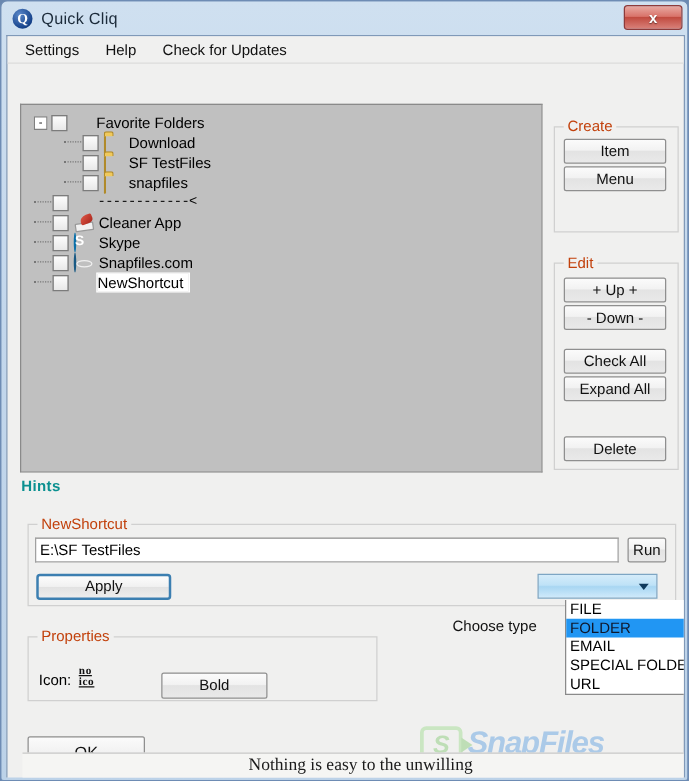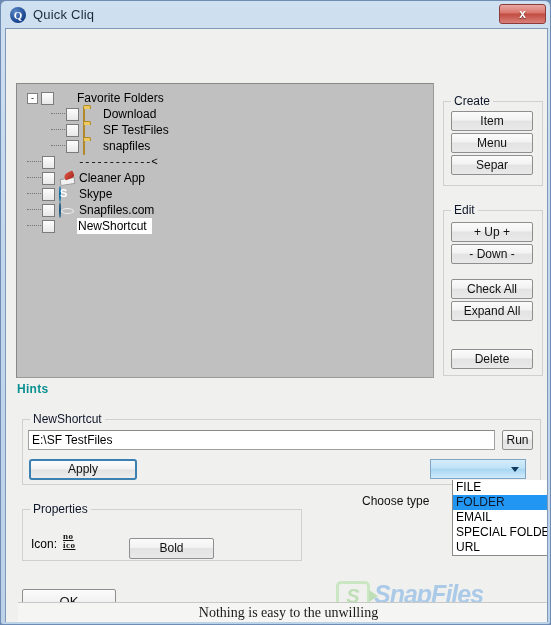--- a/index.html
+++ b/index.html
@@ -259,21 +259,21 @@
     box-sizing: border-box;
     border: 1px solid #d0d0d0;
     background: transparent;
   }
   .groupbox > .gb-title {
     position: absolute;
     top: -8px; left: 7px;
     background: #f0f0ef;
     padding: 0 3px;
     font-size: 12px;
-    color: #0f172a;
+    color: #c2410c;
     white-space: nowrap;
   }
   #grp-create { left: 437px; top: 72px; width: 100px; height: 85px; }
   #grp-edit   { left: 437px; top: 181px; width: 100px; height: 166px; }
   #grp-shortcut { left: 16px; top: 390px; width: 519px; height: 66px; }
   #grp-props  { left: 16px; top: 480px; width: 280px; height: 52px; }
 
   .btn {
     box-sizing: border-box;
     border: 1px solid #8f8f8f;
@@ -491,20 +491,25 @@
 <div id="window">
 
   <div id="titlebar">
     <div class="app-icon">Q</div>
     <div id="title-text">Quick Cliq</div>
     <div id="close-btn">x</div>
   </div>
 
   <div id="client">
 
+    <div id="menubar">
+      <div class="menu-item">Settings</div>
+      <div class="menu-item">Help</div>
+      <div class="menu-item">Check for Updates</div>
+    </div>
 
     <div id="treepanel">
         <div class="tree-row">
           <span class="tree-indent" style="width: 10px;"></span>
           <span class="expander">-</span>
           <span class="chk"></span>
           <span class="node-icon ic-none"></span>
           <span class="node-label">Favorite Folders</span>
         </div>
         <div class="tree-row">
@@ -563,21 +568,20 @@
           <span class="node-icon ic-none"></span>
           <span class="node-label selected">NewShortcut</span>
         </div>
       </div>
 
     <div class="groupbox" id="grp-create">
       <div class="gb-title">Create</div>
     </div>
     <div class="btn side-btn" style="top:82px">Item</div>
     <div class="btn side-btn" style="top:104px">Menu</div>
-    <div class="btn side-btn" style="top:126px">Separ</div>
 
     <div class="groupbox" id="grp-edit">
       <div class="gb-title">Edit</div>
     </div>
     <div class="btn side-btn" style="top:193px">+ Up +</div>
     <div class="btn side-btn" style="top:215px">- Down -</div>
     <div class="btn side-btn" style="top:250px">Check All</div>
     <div class="btn side-btn" style="top:272px">Expand All</div>
     <div class="btn side-btn" style="top:320px">Delete</div>
 

